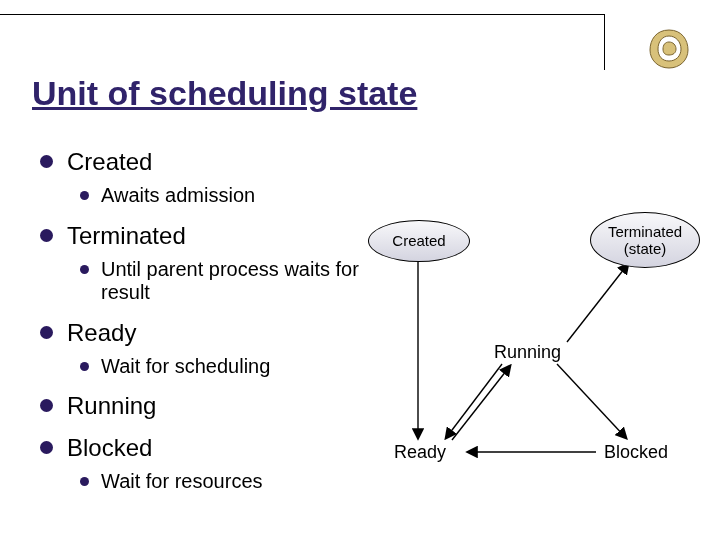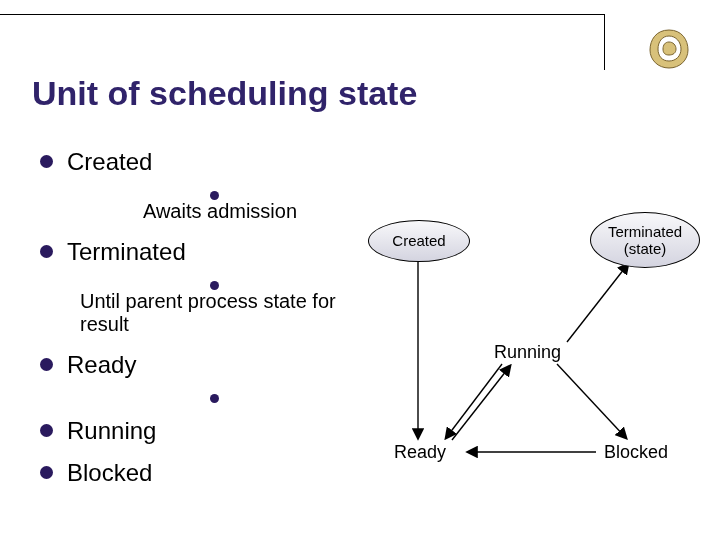--- a/index.html
+++ b/index.html
@@ -33,44 +33,44 @@
     width: 46px;
     height: 44px;
   }
   .title {
     position: absolute;
     top: 74px;
     left: 32px;
     font-size: 34px;
     font-weight: bold;
     color: #30236a;
+    text-decoration: underline;
   }
   .bullets {
     position: absolute;
     top: 148px;
     left: 40px;
     width: 320px;
   }
   .b1 {
     display: flex;
     align-items: flex-start;
     margin-top: 14px;
   }
   .b1:first-child { margin-top: 0; }
   .dot1 {
     width: 13px; height: 13px; border-radius: 50%;
     background: #2a1a5e; flex: none; margin-top: 7px; margin-right: 14px;
   }
   .t1 { font-size: 24px; color: #000; }
   .b2 {
     display: flex;
-    align-items: center;
+    align-items: flex-start;
     margin-left: 40px;
     margin-top: 8px;
-    flex-direction: column;
   }
   .dot2 {
     width: 9px; height: 9px; border-radius: 50%;
     background: #2a1a5e; flex: none; margin-top: 7px; margin-right: 12px;
   }
   .t2 { font-size: 20px; color: #000; line-height: 1.18; }
 
   .diagram {
     position: absolute;
     top: 194px;
@@ -124,39 +124,44 @@
     <div class="dot2"></div>
     <div class="t2">Awaits admission</div>
   </div>
 
   <div class="b1">
     <div class="dot1"></div>
     <div class="t1">Terminated</div>
   </div>
   <div class="b2">
     <div class="dot2"></div>
-    <div class="t2">Until parent process state for result</div>
+    <div class="t2">Until parent process waits for result</div>
   </div>
 
   <div class="b1">
     <div class="dot1"></div>
     <div class="t1">Ready</div>
   </div>
   <div class="b2">
     <div class="dot2"></div>
+    <div class="t2">Wait for scheduling</div>
   </div>
 
   <div class="b1">
     <div class="dot1"></div>
     <div class="t1">Running</div>
   </div>
 
   <div class="b1">
     <div class="dot1"></div>
     <div class="t1">Blocked</div>
+  </div>
+  <div class="b2">
+    <div class="dot2"></div>
+    <div class="t2">Wait for resources</div>
   </div>
 </div>
 
 <div class="diagram">
 
   <svg class="arrows">
     <defs>
       <marker id="ah" markerWidth="9" markerHeight="9" refX="7" refY="4.5" orient="auto">
         <path d="M0,0 L9,4.5 L0,9 Z" fill="#000"></path>
       </marker>

